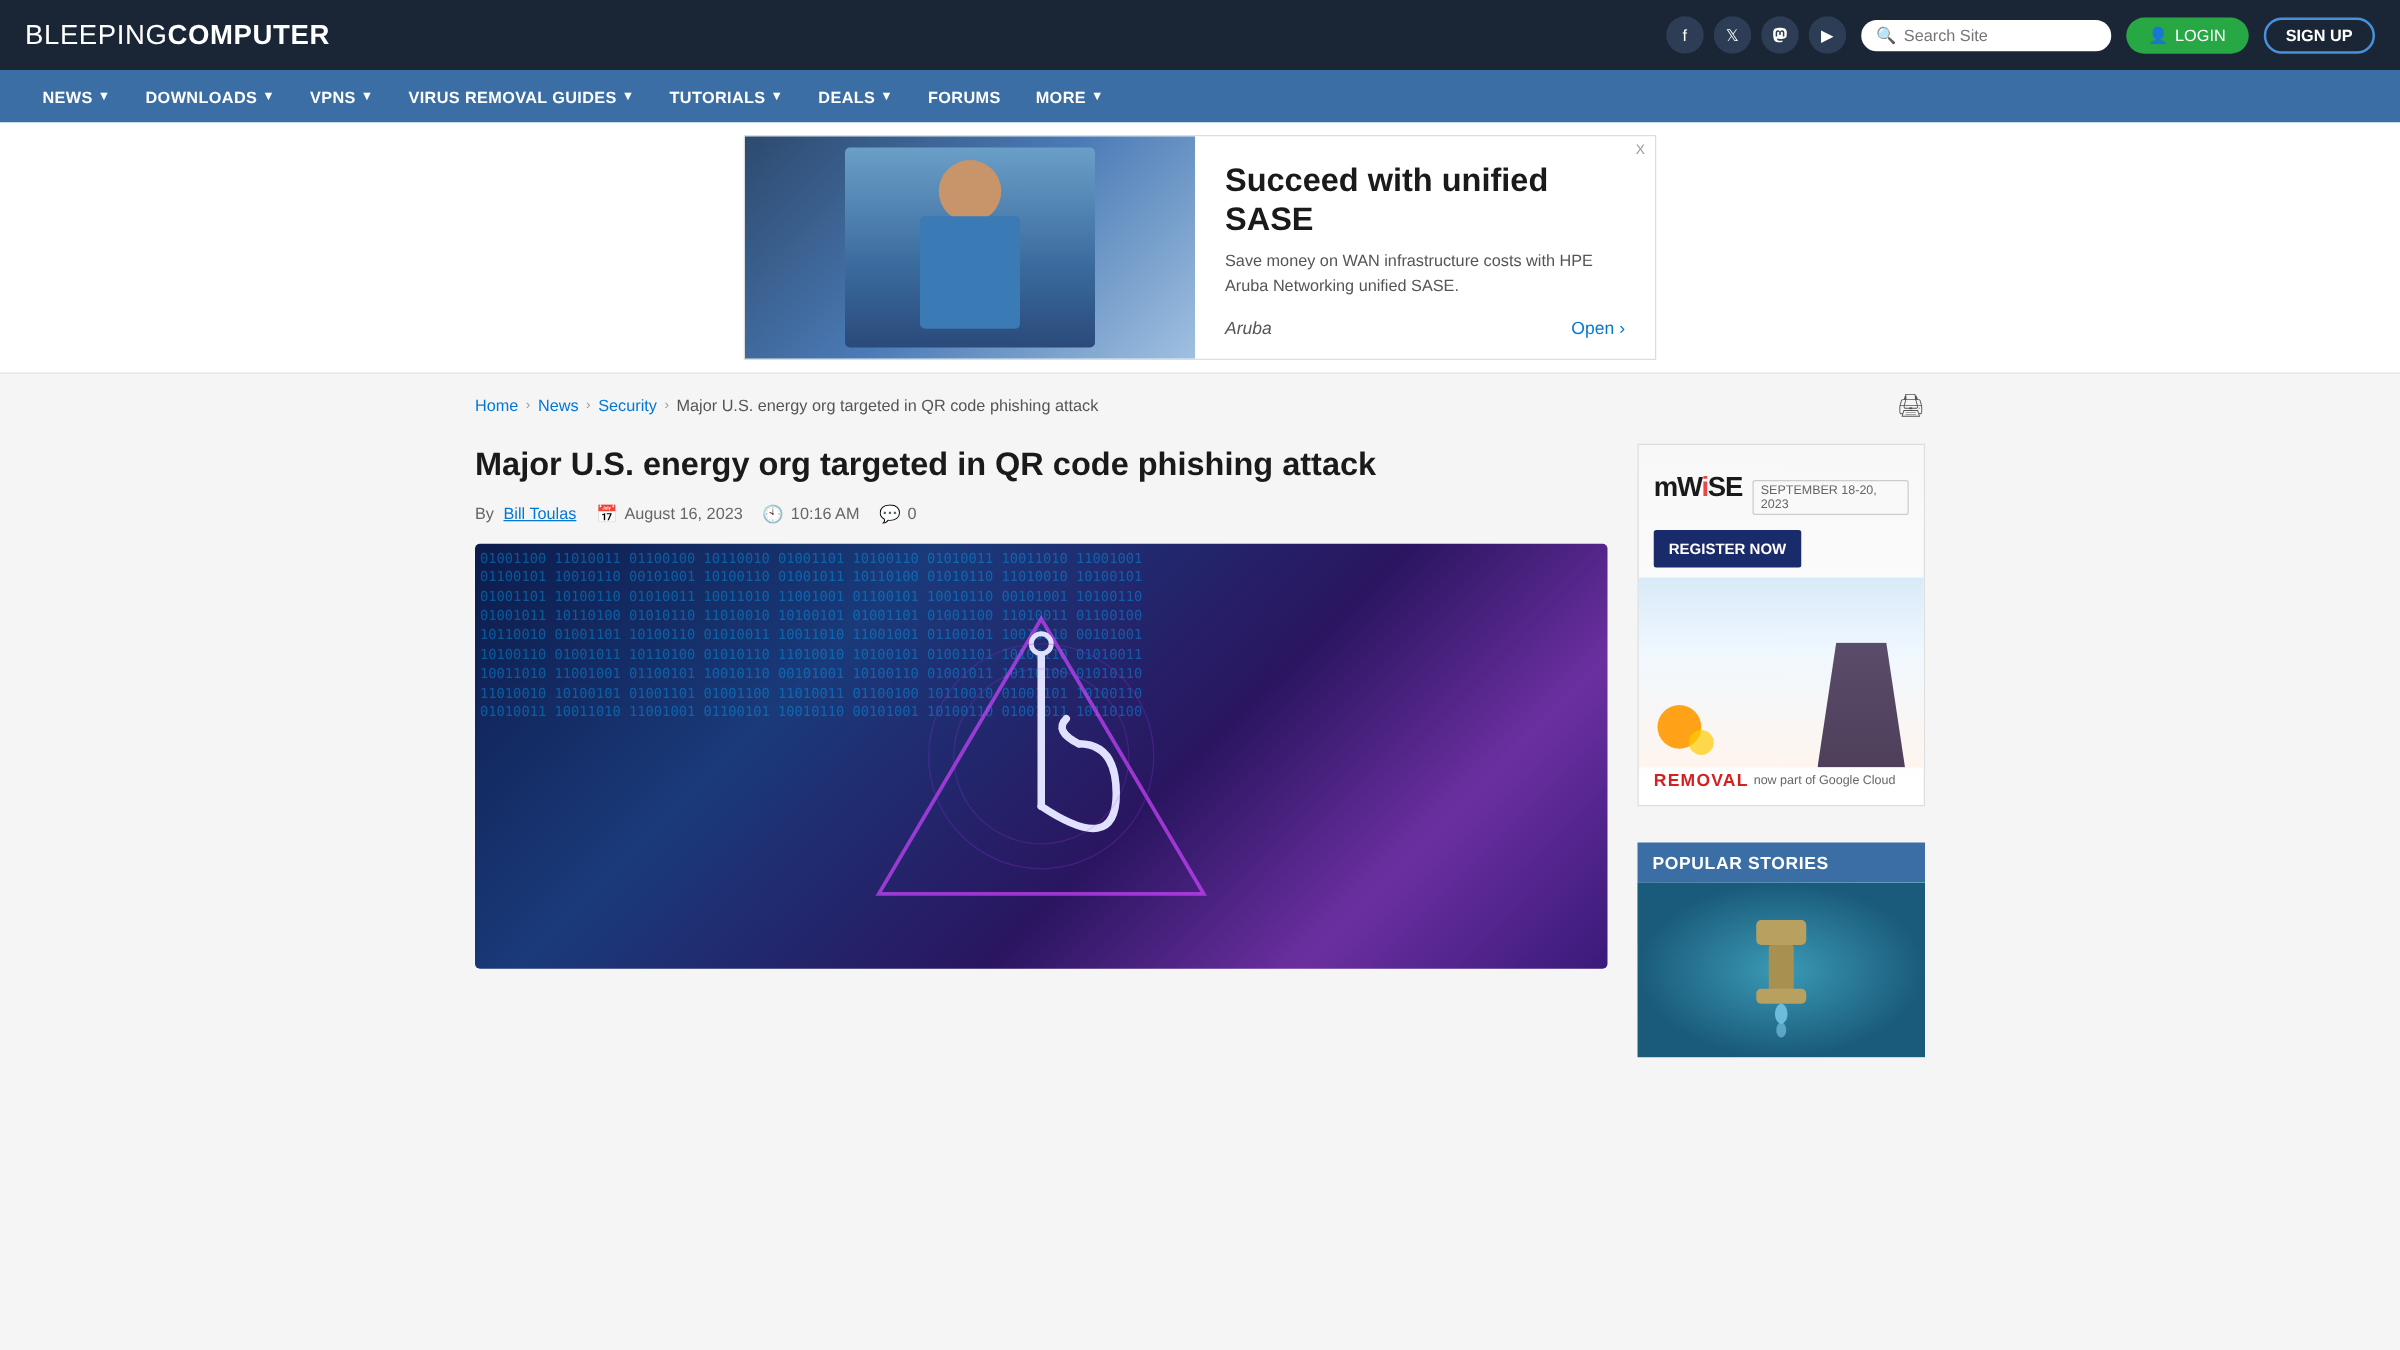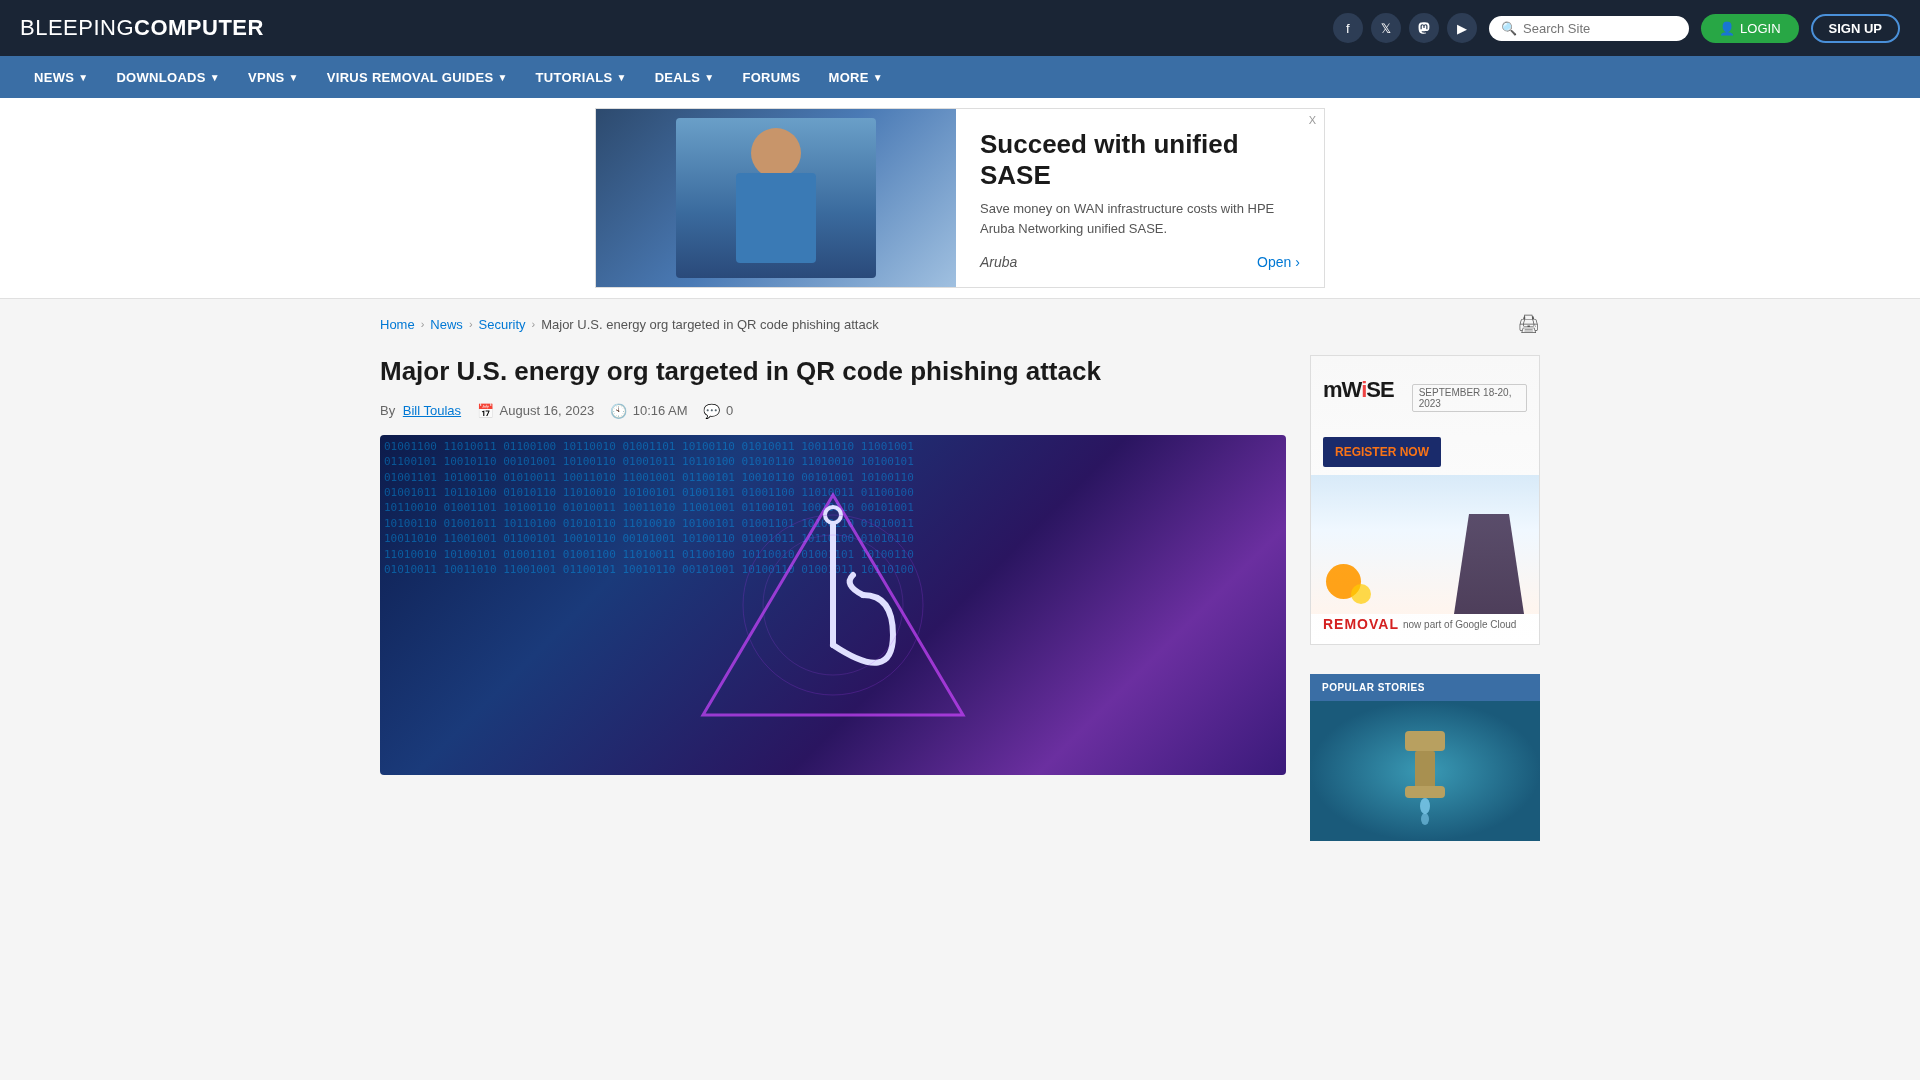--- a/index.html
+++ b/index.html
@@ -233,33 +233,33 @@
       flex-direction: column;
       padding: 12px;
       gap: 8px;
     }
     .mwise-logo { font-weight: 800; font-size: 22px; color: #1a1a1a; letter-spacing: -1px; }
     .mwise-logo span { color: #e55; }
     .mwise-date { font-size: 10px; color: #666; border: 1px solid #ccc; padding: 2px 6px; border-radius: 2px; margin-top: 16px; }
     .mwise-tagline { font-size: 18px; font-weight: 700; color: #1a1a1a; line-height: 1.3; margin-top: 4px; }
     .mwise-btn {
       background: #1a2b6b;
-      color: #f97316;
+      color: #ffffff;
       padding: 8px 12px;
       font-size: 12px;
       font-weight: 700;
       border: none;
       cursor: pointer;
       border-radius: 2px;
       align-self: flex-start;
-      margin-top: 17px;
+      margin-top: 4px;
     }
 
     .popular-stories-header {
-      font-size: 10px;
+      font-size: 14px;
       font-weight: 700;
       color: #fff;
       background: #3a6ea5;
       padding: 8px 12px;
       text-transform: uppercase;
       letter-spacing: 0.5px;
       margin-top: 29px;
     }
     .popular-story-img {
       width: 100%;
@@ -456,21 +456,21 @@
           <circle cx="140" cy="140" r="90" fill="none" stroke="#8833cc" stroke-width="1" opacity="0.3"></circle>
           <circle cx="140" cy="140" r="70" fill="none" stroke="#aa44ee" stroke-width="1" opacity="0.2"></circle>
         </svg>
       </div>
     </div>
 
     <div class="sidebar">
 
       <div class="sidebar-ad">
         <div class="sidebar-ad-inner">
-          <div style="display:flex;align-items:center;gap:18px;">
+          <div style="display:flex;align-items:center;gap:8px;">
             <div class="mwise-logo">mW<span style="color:#e44;">i</span>SE</div>
             <div class="mwise-date">SEPTEMBER 18-20, 2023</div>
           </div>
           <button class="mwise-btn">REGISTER NOW</button>
           <div style="flex:1;background:linear-gradient(180deg,#d8eaf8 0%,#f0f8ff 40%,#fff5ee 100%);margin:0 -12px -12px;display:flex;align-items:flex-end;justify-content:flex-end;position:relative;min-height:80px;">
             <div style="position:absolute;bottom:15px;left:15px;width:35px;height:35px;background:#ff9900;border-radius:50%;opacity:0.9;"></div>
             <div style="position:absolute;bottom:10px;left:40px;width:20px;height:20px;background:#ffcc00;border-radius:50%;opacity:0.7;"></div>
 
             <div style="width:100px;height:100px;background:linear-gradient(180deg,#4a3a5a 0%,#3a2a4a 100%);clip-path:polygon(30% 0%,70% 0%,85% 100%,15% 100%);opacity:0.9;position:relative;bottom:0;"></div>
           </div>

